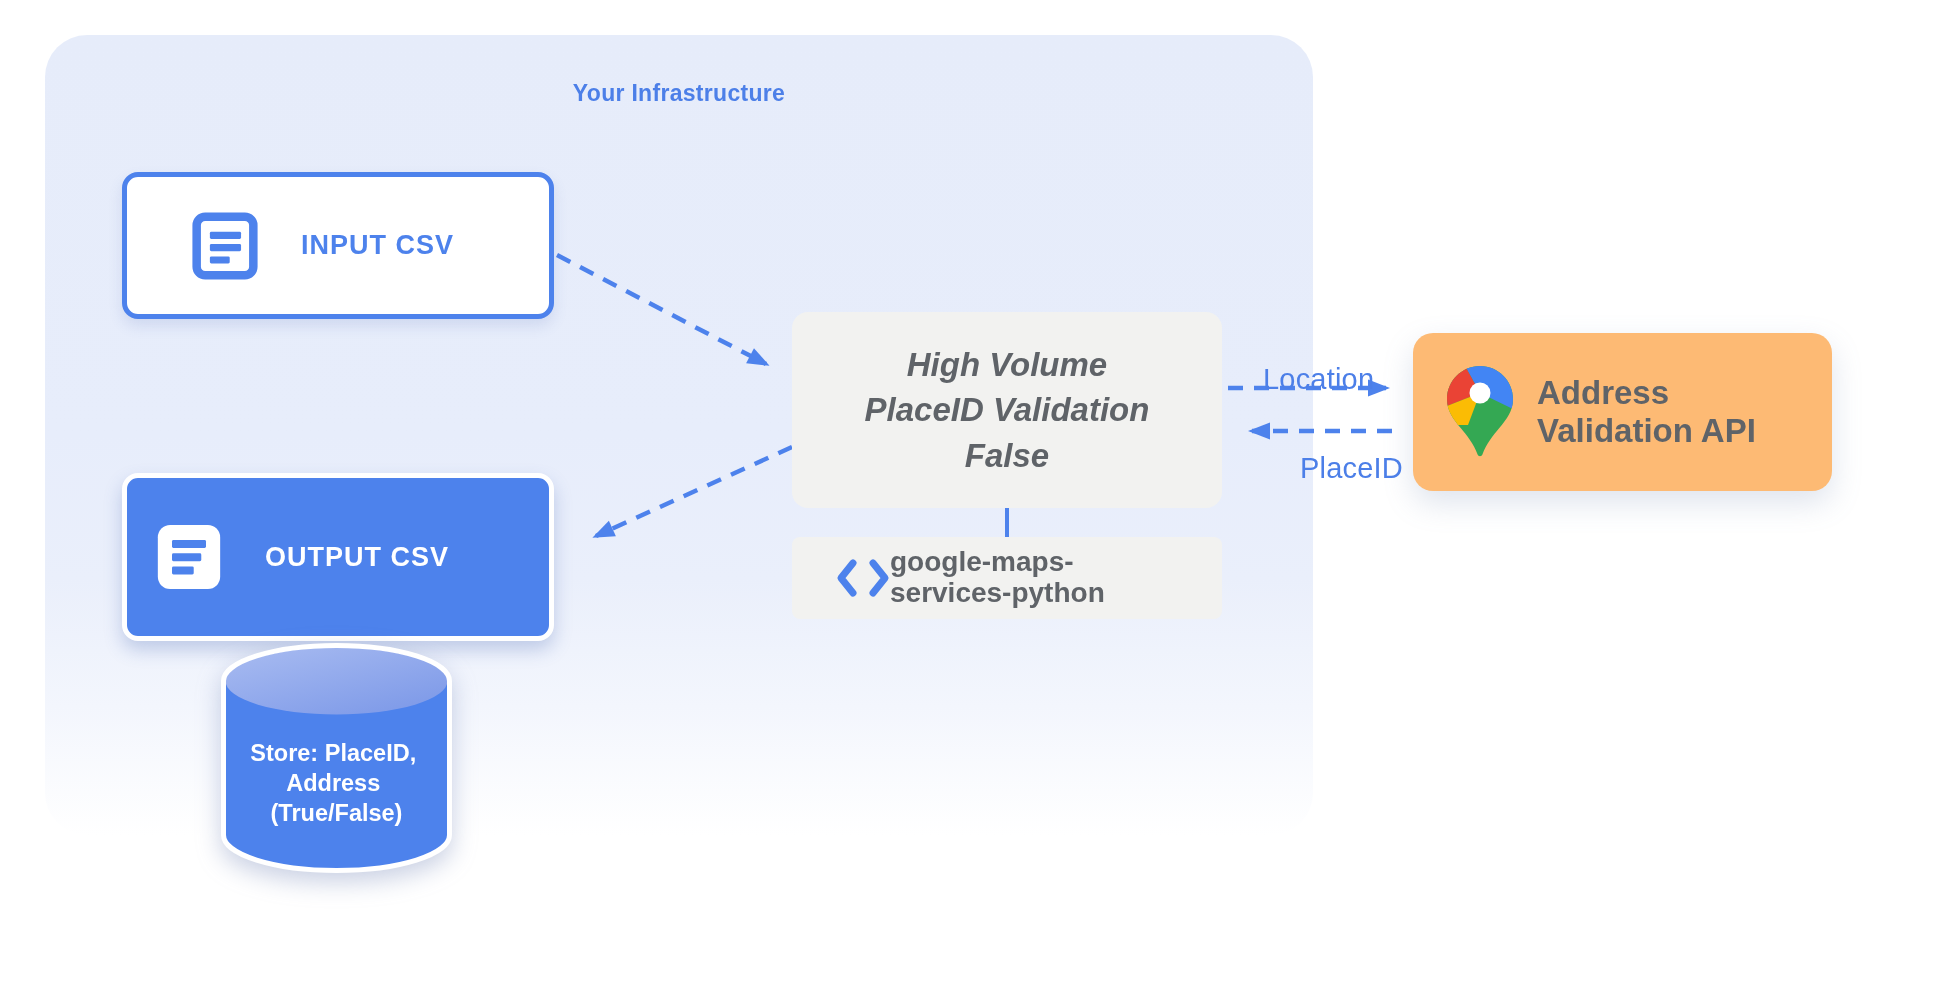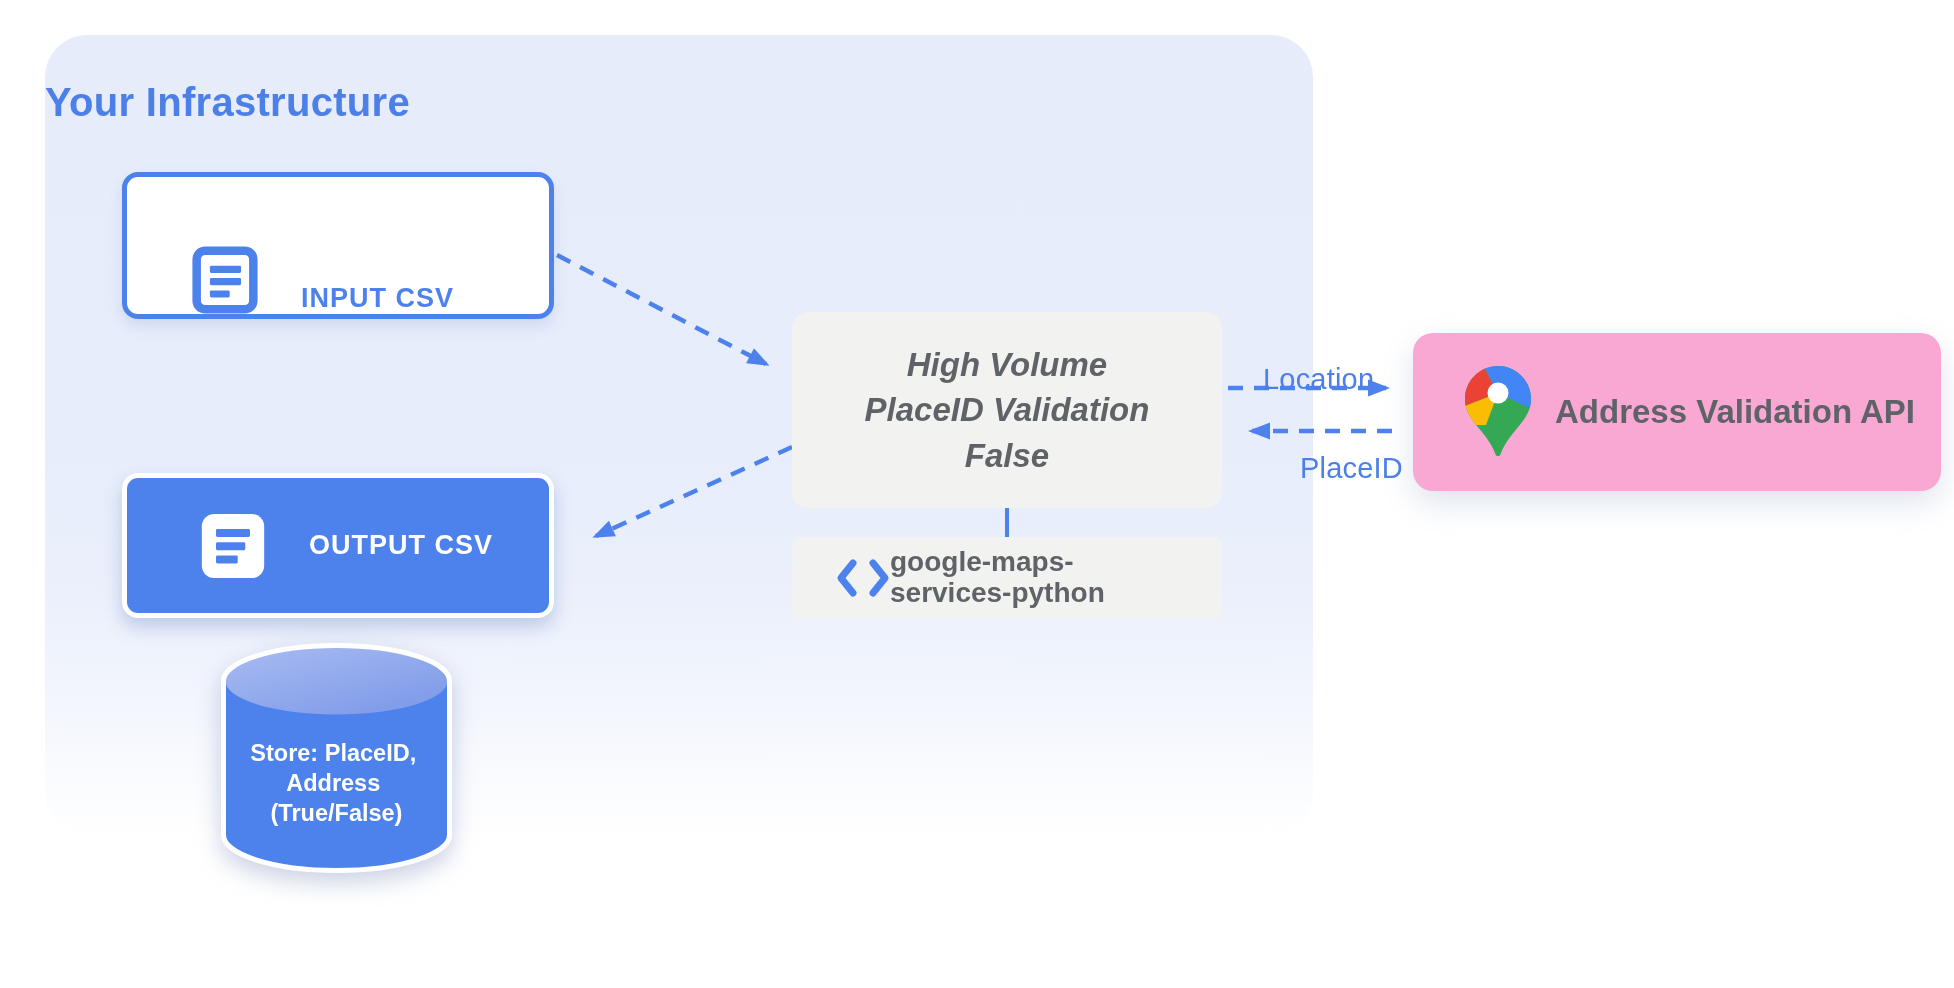--- a/index.html
+++ b/index.html
@@ -14,39 +14,39 @@
   .infra {
     position: absolute; left: 45px; top: 35px;
     width: 1268px; height: 800px;
     border-radius: 42px;
     background: linear-gradient(180deg,
       #E6ECFA 0%, #E7EDFB 50%, #EAEFFB 68%,
       #F3F6FD 84%, rgba(255,255,255,0) 100%);
   }
   .infra-title {
     position: absolute; left: 0; top: 45px; width: 100%;
-    color: #4C7FE8; font-size: 40px; font-weight: 700; letter-spacing: 0.3px;
+    text-align: center;
+    color: #4C7FE8; font-size: 23px; font-weight: 700; letter-spacing: 0.3px;
   }
 
   
   .node { position: absolute; box-sizing: border-box; display: flex; align-items: center; }
 
   .node-input {
     left: 122px; top: 172px; width: 432px; height: 147px;
     background: #ffffff; border: 5px solid #4D82EC; border-radius: 16px;
     padding-left: 64px; gap: 42px;
     box-shadow: 0 7px 14px rgba(90,115,185,0.16);
-    align-items: flex-end;
   }
   .node-input .label { color: #4D82EC; font-size: 27px; font-weight: 700; letter-spacing: 1px; }
 
   .node-output {
-    left: 122px; top: 473px; width: 432px; height: 145px;
+    left: 122px; top: 473px; width: 432px; height: 168px;
     background: #4D82EC; border: 5px solid #ffffff; border-radius: 16px;
-    padding-left: 72px; gap: 42px;
+    padding-left: 28px; gap: 42px;
     box-shadow: 0 9px 18px rgba(70,100,180,0.28);
   }
   .node-output .label { color: #ffffff; font-size: 27px; font-weight: 700; letter-spacing: 1px; }
 
   .node-script {
     left: 792px; top: 312px; width: 430px; height: 196px;
     background: #F2F2F0; border-radius: 16px;
     justify-content: center;
   }
   .node-script .script-text {
@@ -57,23 +57,23 @@
   .node-lib {
     left: 792px; top: 537px; width: 430px; height: 82px;
     background: #F2F2F0; border-radius: 8px;
     padding-left: 44px; 
   }
   .node-lib .lib-text {
     color: #5F6368; font-size: 28px; font-weight: 700; line-height: 1.1;
   }
 
   .node-api {
-    left: 1413px; top: 333px; width: 528px; height: 158px;
-    background: #f9a8d4; border-radius: 20px;
-    padding-left: 52px; gap: 24px;
+    left: 1413px; top: 333px; width: 419px; height: 158px;
+    background: #fdba74; border-radius: 20px;
+    padding-left: 34px; gap: 24px;
     box-shadow: 0 12px 30px rgba(110,130,175,0.22);
   }
   .node-api .label { color: #5F6368; font-size: 33px; font-weight: 700; }
 
   
   .datastore {
     position: absolute; left: 219px; top: 641px; width: 235px; height: 236px;
   }
   .datastore svg { filter: drop-shadow(0 9px 12px rgba(100,120,175,0.35)); }
 

